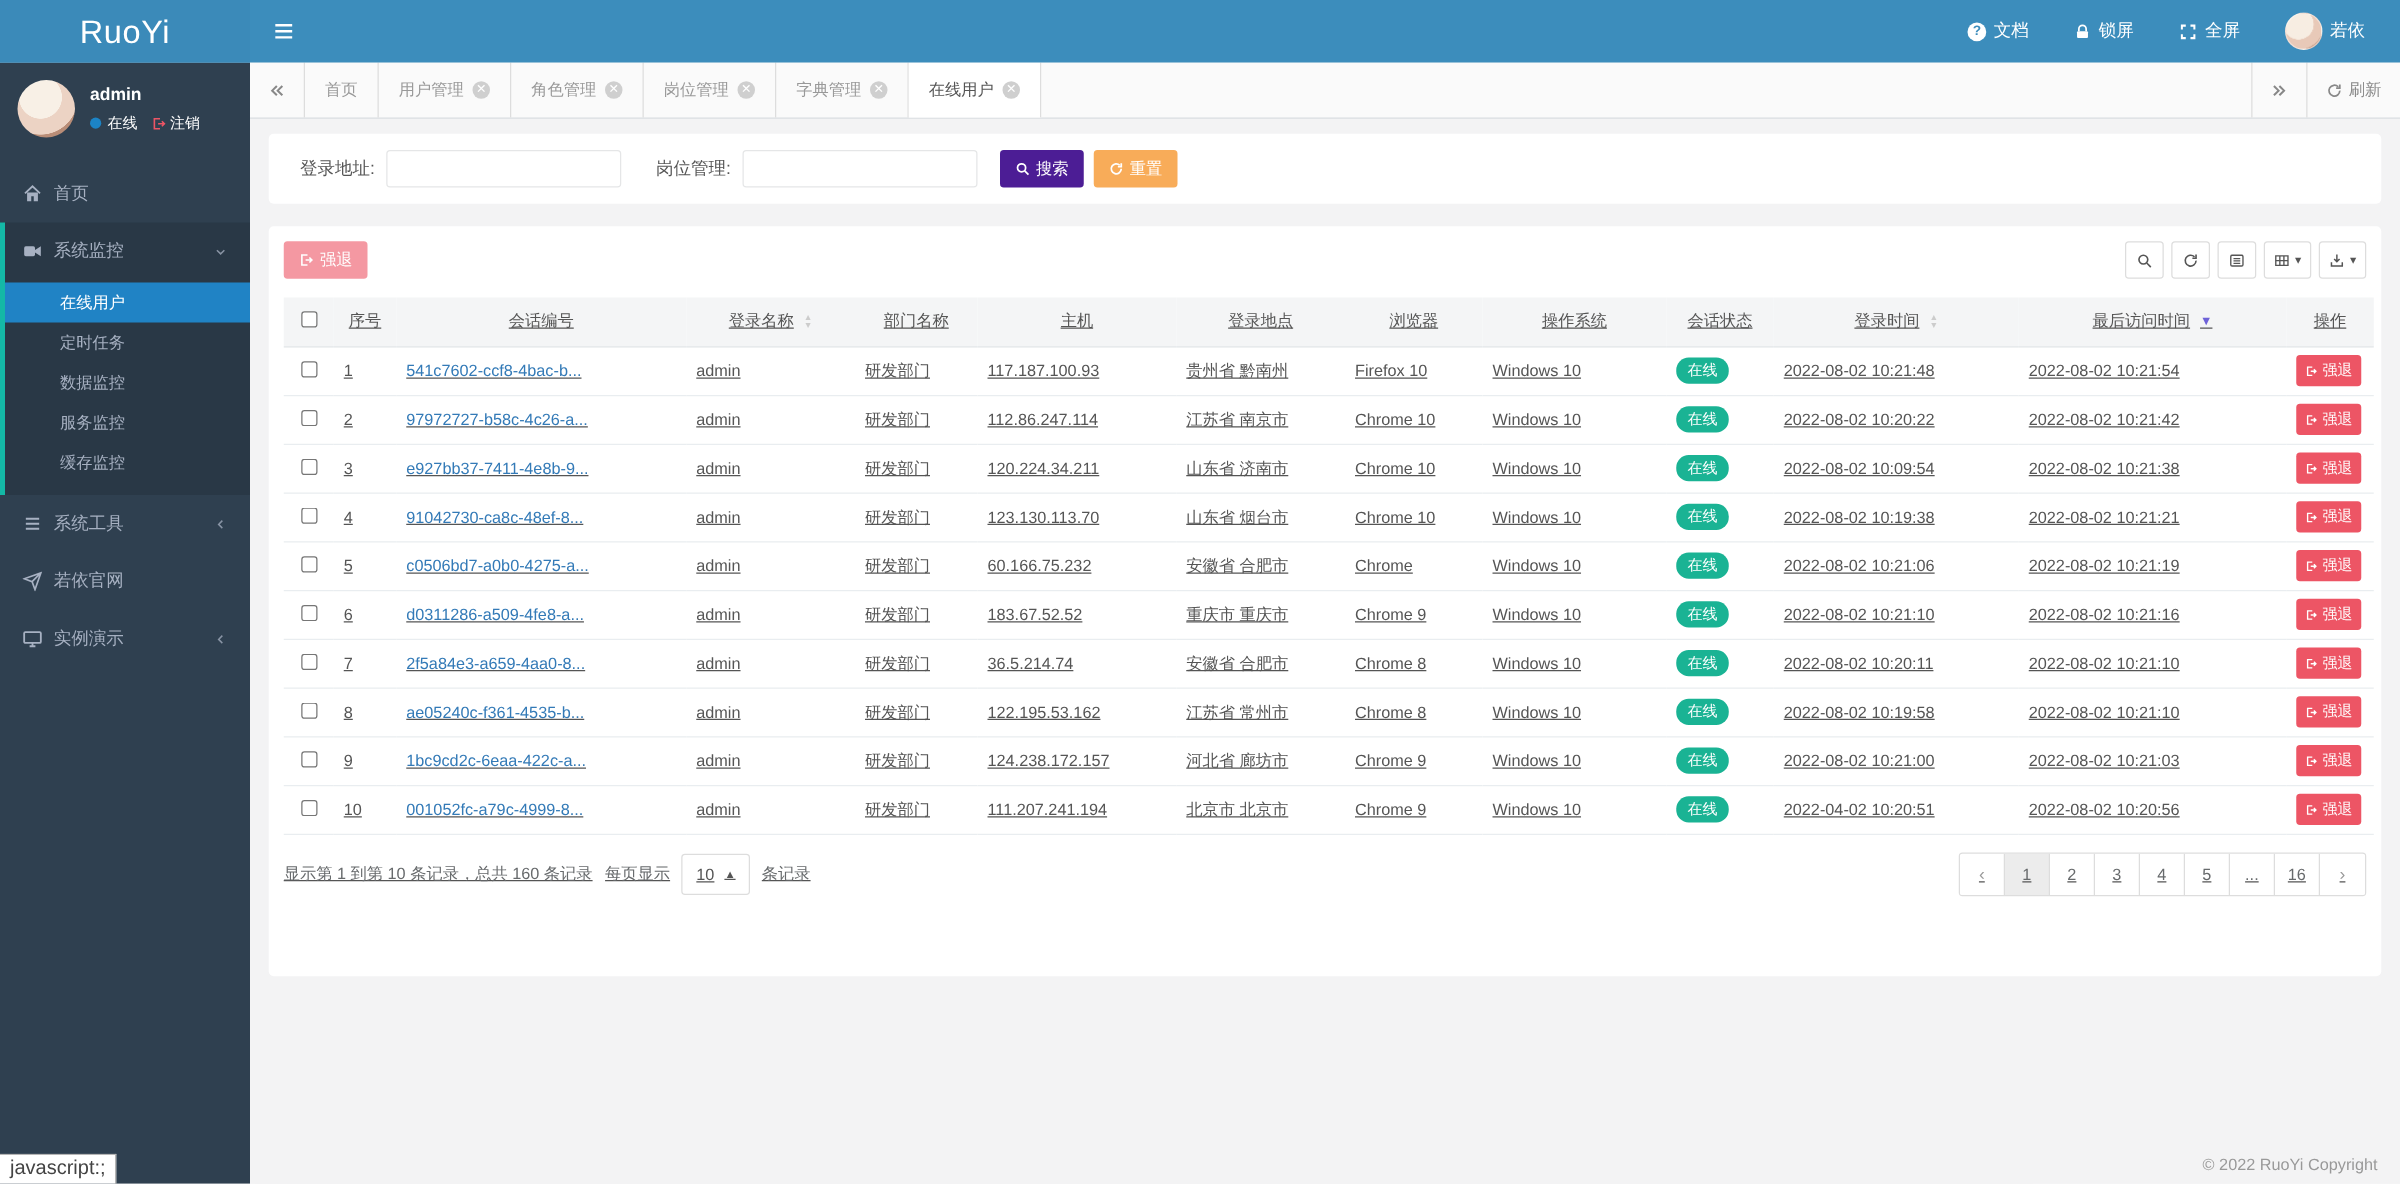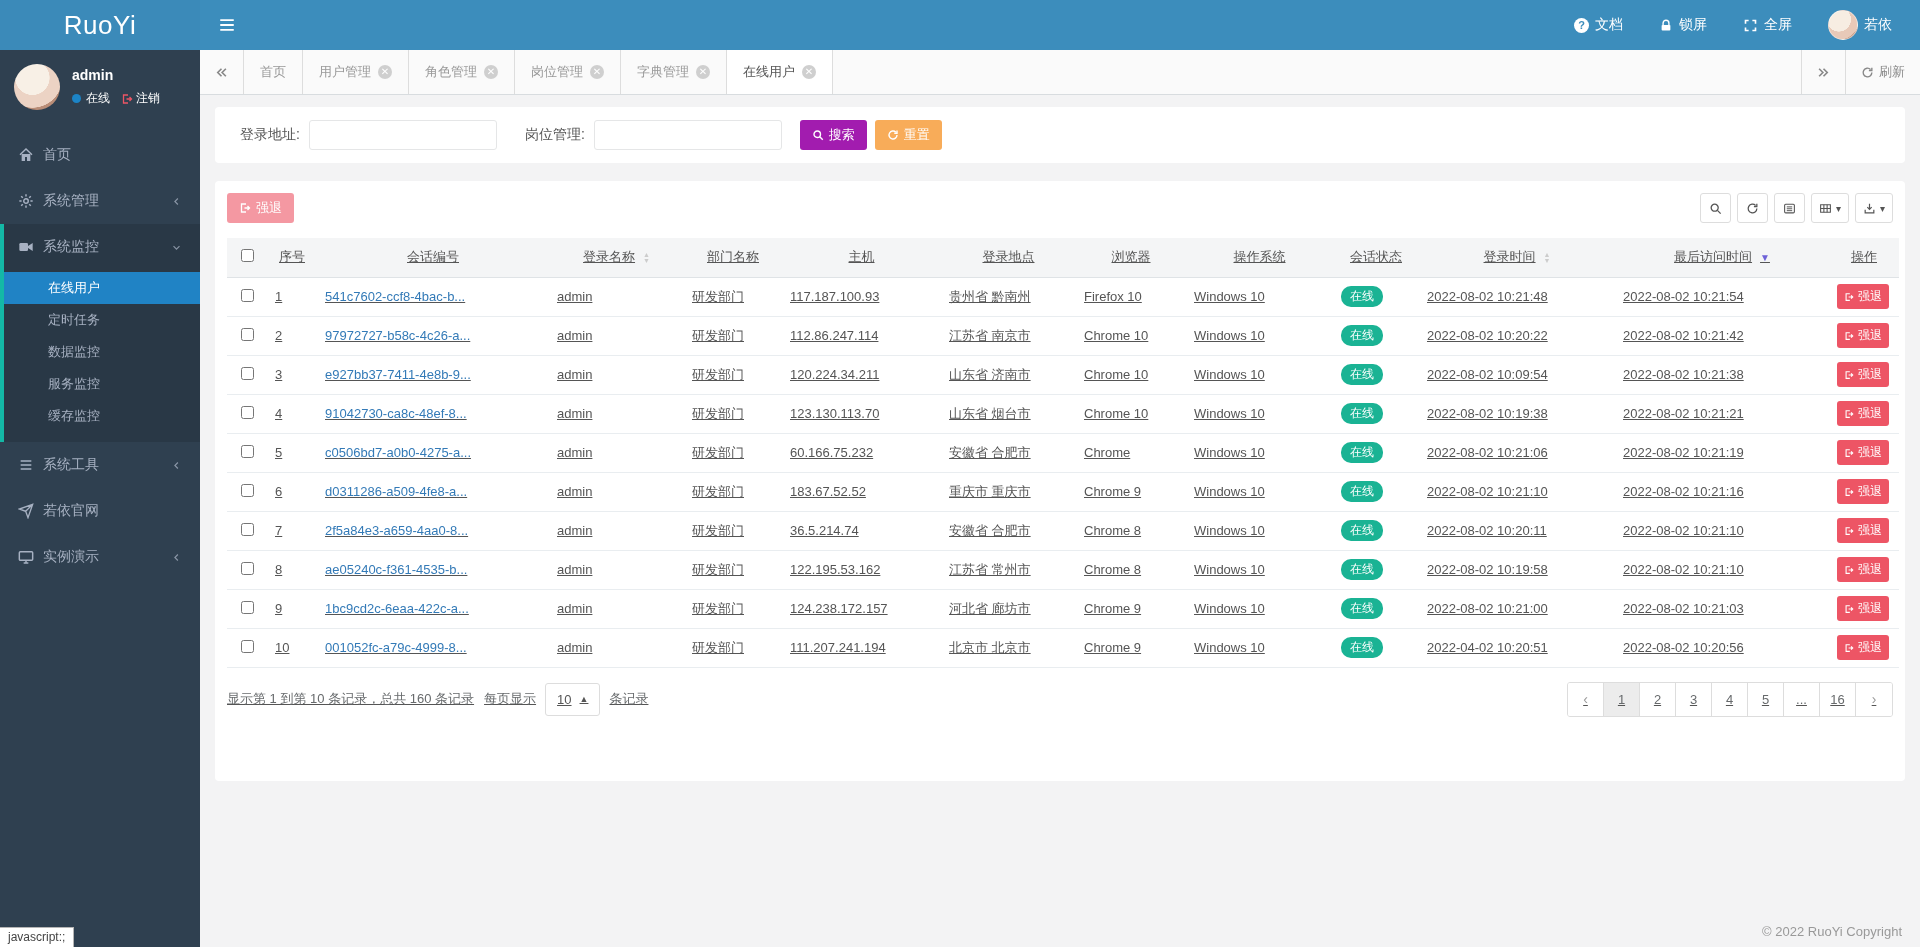--- a/index.html
+++ b/index.html
@@ -46,21 +46,21 @@
   .refresh-btn { padding:0 15px; border-left:1px solid #ddd; display:flex; align-items:center; gap:5px; color:#888; font-size:13px; cursor:pointer; }
 
   .content { padding:12px 15px 0; }
   .panel { background:#fff; border-radius:4px; }
   .search-panel { padding:13px 14px 13px 25px; display:flex; align-items:center; }
   .form-label { font-size:14px; color:#555; margin-right:9px; }
   .form-input { width:188px; height:30px; border:1px solid #e5e6e7; border-radius:3px; padding:0 8px; font-size:13px; color:#555; outline:none; background:#fff; }
   .gap28 { width:28px; } .gap18 { width:18px; }
   .btn { height:30px; border:none; border-radius:3px; color:#fff; font-size:13px; display:inline-flex; align-items:center; gap:5px; padding:0 12px; cursor:pointer; font-family:inherit; }
   .btn + .btn { margin-left:8px; }
-  .btn-search { background:#a21caf; }
+  .btn-search { background:#4c1d95; }
   .btn-reset { background:#f8ac59; }
 
   .table-panel { margin-top:18px; padding:12px 12px 20px; min-height:600px; position:relative;text-decoration:underline; }
   .btn-force-top { background:#ed5565; opacity:.6; cursor:not-allowed; }
   .toolbar-icons { position:absolute; top:12px; right:12px; display:flex; gap:6px; }
   .tool-btn { height:30px; min-width:31px; padding:0 7px; border:1px solid #ddd; border-radius:3px; background:#fff; color:#555; display:flex; align-items:center; justify-content:center; gap:4px; cursor:pointer; }
   .tool-caret { font-size:10px; color:#555; }
 
   table { width:100%; border-collapse:collapse; margin-top:15px; font-size:13px; color:#555; table-layout:fixed; }
   thead th { background:#f4f5f6; height:39px; text-align:center; font-weight:normal; color:#555; padding:0 8px; white-space:nowrap; }
@@ -76,21 +76,21 @@
   .pagination-bar { display:flex; align-items:center; margin-top:14px; font-size:13px; color:#676a6c; }
   .page-size-btn { border:1px solid #ddd; border-radius:3px; background:#fff; height:33px; padding:0 11px; margin:0 9px; display:inline-flex; align-items:center; gap:8px; font-size:13px; color:#555; cursor:pointer; font-family:inherit; }
   .ps-caret { font-size:9px; }
   .pages { margin-left:auto; display:flex; border:1px solid #ddd; border-radius:3px; overflow:hidden; background:#fff; }
   .page-item { min-width:36px; height:33px; padding:0 10px; display:flex; align-items:center; justify-content:center; border-right:1px solid #ddd; color:#676a6c; font-size:13px; cursor:pointer; background:#fff; }
   .page-item:last-child { border-right:none; }
   .page-item.active { background:#ececec; }
   .page-item.nav { color:#9a9a9a; font-size:14px; }
 
   .footer-copy { position:absolute; right:18px; bottom:8px; color:#999; font-size:13px; }
-  .statusbar { position:fixed; left:0; bottom:0; background:#fff; border:1px solid #b5b5b5; border-left:none; border-bottom:none; padding:2px 8px 3px; font-size:12px; color:#444; z-index:9; }
+  .statusbar { position:fixed; left:0; bottom:0; background:#fff; border:1px solid #b5b5b5; border-left:none; border-bottom:none; padding:2px 8px 3px; font-size:16px; color:#444; z-index:9; }
 
   .ic { display:inline-flex; align-items:center; justify-content:center; }
   .ic svg { width:100%; height:100%; display:block; }
 </style>
 </head>
 <body>
 
 <div id="app">
 
   <div class="topbar">
@@ -153,34 +153,20 @@
     </div>
     <div class="menu" id="menu">
         <div class="menu-item">
           <span class="ic" style="width: 16px; height: 16px;">
             <svg viewBox="0 0 24 24">
               <path d="M3 11.5L12 3l9 8.5" fill="none" stroke="currentColor" stroke-width="2.2"></path>
               <path d="M5.5 10.5V21h5v-6h3v6h5V10.5" fill="currentColor"></path>
             </svg>
           </span>
           <span class="mi-label">首页</span>
-        </div>
-        <div class="menu-item">
-          <span class="ic" style="width: 16px; height: 16px;">
-            <svg viewBox="0 0 24 24">
-              <circle cx="12" cy="12" r="3.4" fill="none" stroke="currentColor" stroke-width="2.2"></circle>
-              <path d="M12 2v3.4M12 18.6V22M2 12h3.4M18.6 12H22M4.8 4.8l2.4 2.4M16.8 16.8l2.4 2.4M19.2 4.8l-2.4 2.4M7.2 16.8l-2.4 2.4" stroke="currentColor" stroke-width="2.2"></path>
-            </svg>
-          </span>
-          <span class="mi-label">系统管理</span>
-          <span class="ic chev" style="width: 11px; height: 11px;">
-            <svg viewBox="0 0 24 24">
-              <path d="M15 5.5L8.5 12l6.5 6.5" fill="none" stroke="currentColor" stroke-width="2.6"></path>
-            </svg>
-          </span>
         </div>
         <div class="menu-group open">
           <div class="menu-item">
             <span class="ic" style="width: 16px; height: 16px;">
               <svg viewBox="0 0 24 24">
                 <rect x="2" y="6" width="13" height="12" rx="2" fill="currentColor"></rect>
                 <path d="M15 10.5L22 6v12l-7-4.5z" fill="currentColor"></path>
               </svg>
             </span>
             <span class="mi-label">系统监控</span>

